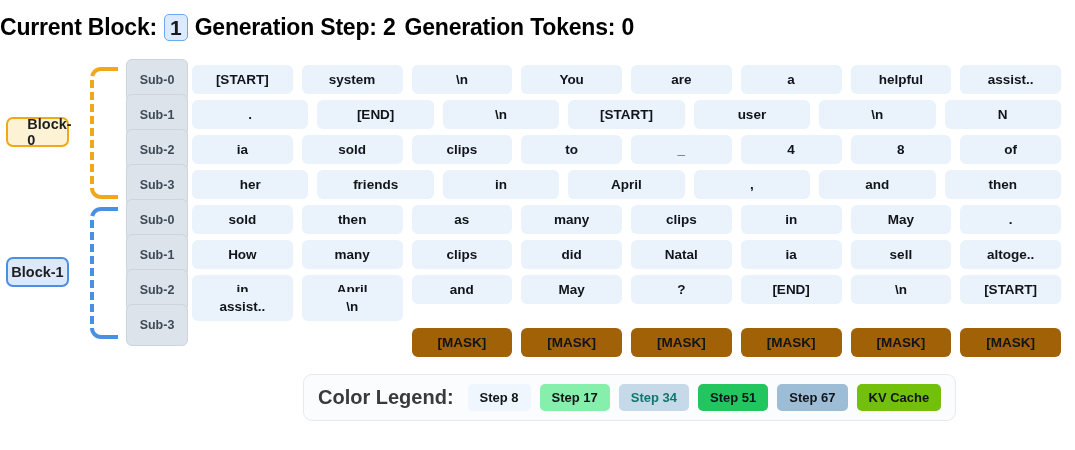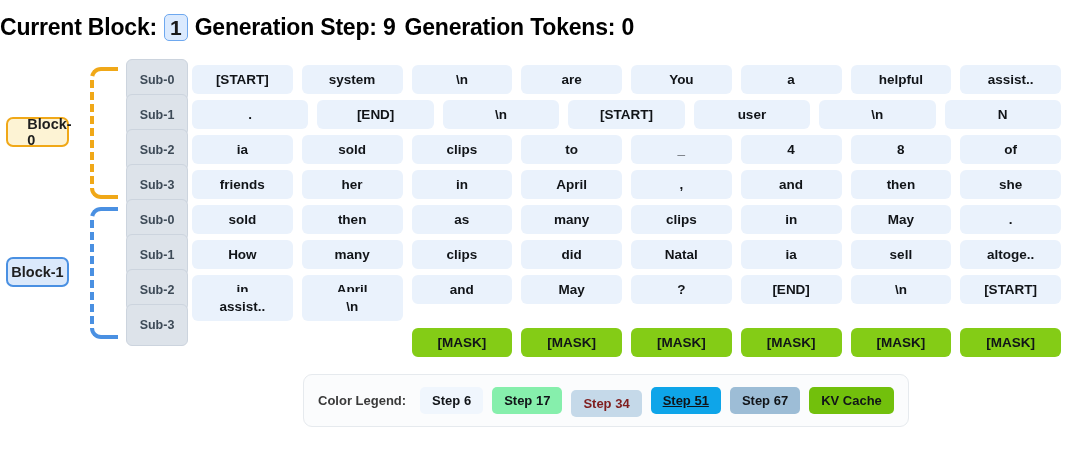--- a/index.html
+++ b/index.html
@@ -166,41 +166,41 @@
     border-radius: 6px;
     font-size: 13.5px;
     font-weight: bold;
     color: #111418;
     background: #eaf2fc;
     box-sizing: border-box;
     overflow: hidden;
     white-space: nowrap;
   }
   .cell.mask {
-    background: #84cc16;
+    background: #a16207;
     color: #111418;
     margin-top: 36px;
   }
 
   
   #legend {
     position: absolute;
     left: 303px;
     top: 374px;
     display: flex;
     align-items: center;
     gap: 9px;
     background: #fbfcfd;
     border: 1px solid #e6eaee;
     border-radius: 9px;
     padding: 9px 14px;
     box-sizing: border-box;
   }
   #legend-title {
-    font-size: 13px;
+    font-size: 20px;
     font-weight: bold;
     color: #3a3a3a;
     margin-right: 5px;
   }
   .legend-chip {
     height: 27px;
     padding: 0 12px;
     display: flex;
     align-items: center;
     justify-content: center;
@@ -211,41 +211,41 @@
     box-sizing: border-box;
     white-space: nowrap;
   }
 </style>
 </head>
 <body>
 
 <div id="header-bar">
   <span class="hdr-text">Current Block:</span>
   <span class="hdr-chip">1</span>
-  <span class="hdr-text">Generation Step: 9</span>
+  <span class="hdr-text">Generation Step: 2</span>
   <span class="hdr-text" style="width:9px"></span>
   <span class="hdr-text">Generation Tokens: 0</span>
 </div>
 
 <div id="grid-area">
     <div class="block-group">
       <div class="row">
         <div class="block-label-col"></div>
         <div class="bracket-col">
           <div class="bracket b0"></div>
         </div>
         <div class="sub-col">
           <div class="sub-chip">Sub-0</div>
         </div>
         <div class="cells">
           <div class="cell">[START]</div>
           <div class="cell">system</div>
           <div class="cell">\n</div>
+          <div class="cell">You</div>
           <div class="cell">are</div>
-          <div class="cell">You</div>
           <div class="cell">a</div>
           <div class="cell">helpful</div>
           <div class="cell">assist..</div>
         </div>
       </div>
       <div class="row">
         <div class="block-label-col">
           <div class="block-label b0" style="top: 2px; padding-left: 24px;">Block-0</div>
         </div>
         <div class="bracket-col"></div>
@@ -279,28 +279,27 @@
           <div class="cell">of</div>
         </div>
       </div>
       <div class="row">
         <div class="block-label-col"></div>
         <div class="bracket-col"></div>
         <div class="sub-col">
           <div class="sub-chip">Sub-3</div>
         </div>
         <div class="cells">
+          <div class="cell">her</div>
           <div class="cell">friends</div>
-          <div class="cell">her</div>
           <div class="cell">in</div>
           <div class="cell">April</div>
           <div class="cell">,</div>
           <div class="cell">and</div>
           <div class="cell">then</div>
-          <div class="cell">she</div>
         </div>
       </div>
     </div>
     <div class="block-group">
       <div class="row">
         <div class="block-label-col"></div>
         <div class="bracket-col">
           <div class="bracket b1"></div>
         </div>
         <div class="sub-col">
@@ -369,20 +368,20 @@
           <div class="cell mask">[MASK]</div>
           <div class="cell mask">[MASK]</div>
         </div>
       </div>
     </div>
   </div>
 
 <div id="legend">
   <span id="legend-title">Color Legend:</span>
   <span id="legend-chips" style="display:flex;gap:9px;align-items:center">
-      <div class="legend-chip" style="background: rgb(240, 246, 253); color: rgb(17, 20, 24);">Step 6</div>
+      <div class="legend-chip" style="background: rgb(240, 246, 253); color: rgb(17, 20, 24);">Step 8</div>
       <div class="legend-chip" style="background: #86efac; color: rgb(17, 20, 24);">Step 17</div>
-      <div class="legend-chip" style="background: rgb(197, 217, 233); color: #7f1d1d; margin-top: 6px;">Step 34</div>
-      <div class="legend-chip" style="background: #0ea5e9; color: rgb(17, 20, 24); text-decoration: underline;">Step 51</div>
+      <div class="legend-chip" style="background: rgb(197, 217, 233); color: #0f766e;">Step 34</div>
+      <div class="legend-chip" style="background: #22c55e; color: rgb(17, 20, 24);">Step 51</div>
       <div class="legend-chip" style="background: rgb(157, 189, 214); color: rgb(17, 20, 24);">Step 67</div>
       <div class="legend-chip" style="background: rgb(114, 192, 12); color: rgb(17, 20, 24);">KV Cache</div>
     </span>
 </div>
 
 </body></html>

